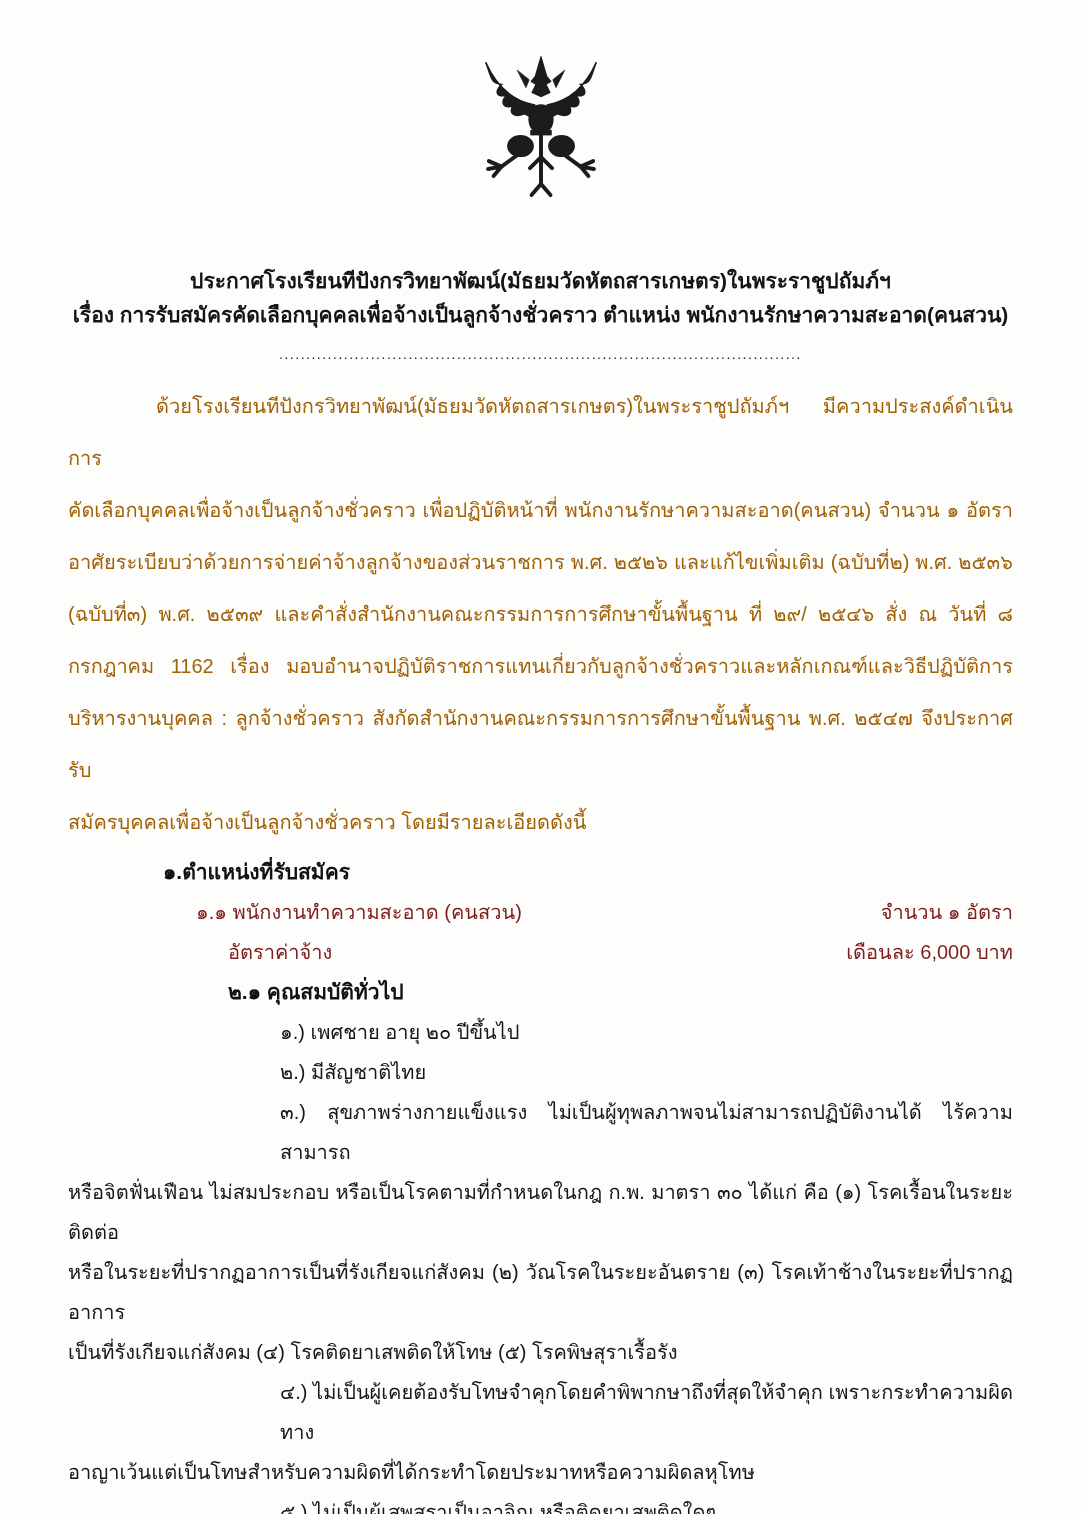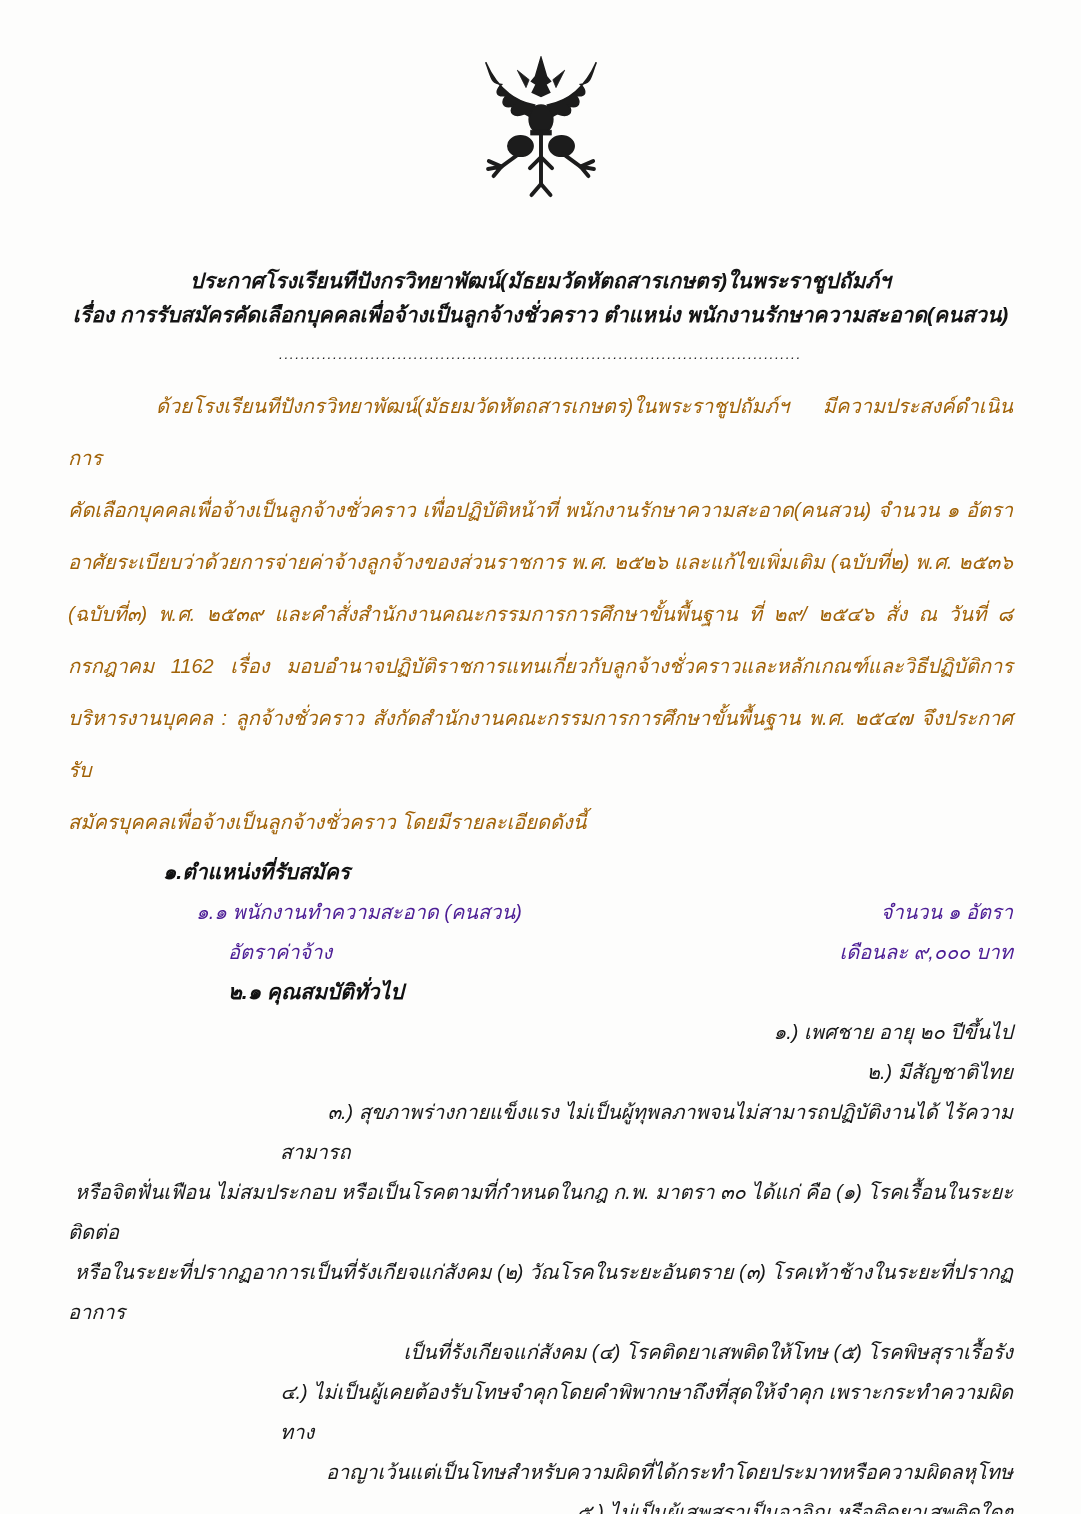--- a/index.html
+++ b/index.html
@@ -5,21 +5,20 @@
   html, body { margin: 0; padding: 0; background: #ffffff; }
   .page {
     position: relative;
     width: 1081px;
     height: 1514px;
     background: #fdfdfc;
     font-family: "Liberation Sans", "DejaVu Sans", sans-serif;
     color: #161616;
     overflow: hidden;
     box-sizing: border-box;
-    font-style: italic;
   }
   .content { padding: 0 68px; }
   .emblem-wrap {
     margin: 56px auto 0 auto;
     width: 176px;
     height: 158px;
     display: flex;
     align-items: center;
     justify-content: center;
   }
@@ -63,29 +62,28 @@
     font-size: 21px;
     line-height: 40px;
     margin-left: 160px;
     color: #111111;
   }
   .row {
     display: flex;
     justify-content: space-between;
     font-size: 20px;
     line-height: 40px;
-    color: #4c1d95;
+    color: #7f1d1d;
   }
   .left1 { margin-left: 128px; }
   .left2 { margin-left: 160px; }
   .qline {
     font-size: 20px;
     line-height: 40px;
     color: #171717;
-    text-align: right;
   }
   .q-item { margin-left: 212px; }
   .emblem-svg { display: block; }
 </style>
 </head>
 <body>
 
 <div class="page">
 
   <div class="emblem-wrap">
@@ -142,21 +140,21 @@
     </div>
 
     <div class="h1 sec1-h">๑.ตำแหน่งที่รับสมัคร</div>
 
     <div class="row">
       <div class="left1">๑.๑ พนักงานทำความสะอาด (คนสวน)</div>
       <div>จำนวน ๑ อัตรา</div>
     </div>
     <div class="row">
       <div class="left2">อัตราค่าจ้าง</div>
-      <div>เดือนละ ๙,๐๐๐ บาท</div>
+      <div>เดือนละ 6,000 บาท</div>
     </div>
 
     <div class="h2">๒.๑ คุณสมบัติทั่วไป</div>
 
     <div>
       <div class="qline q-item">๑.) เพศชาย อายุ ๒๐ ปีขึ้นไป</div>
       <div class="qline q-item">๒.) มีสัญชาติไทย</div>
       <div class="qline q-item just">๓.) สุขภาพร่างกายแข็งแรง ไม่เป็นผู้ทุพลภาพจนไม่สามารถปฏิบัติงานได้ ไร้ความสามารถ</div>
       <div class="qline just">หรือจิตฟั่นเฟือน ไม่สมประกอบ หรือเป็นโรคตามที่กำหนดในกฎ ก.พ. มาตรา ๓๐ ได้แก่ คือ (๑) โรคเรื้อนในระยะติดต่อ</div>
       <div class="qline just">หรือในระยะที่ปรากฏอาการเป็นที่รังเกียจแก่สังคม (๒) วัณโรคในระยะอันตราย (๓) โรคเท้าช้างในระยะที่ปรากฏอาการ</div>

